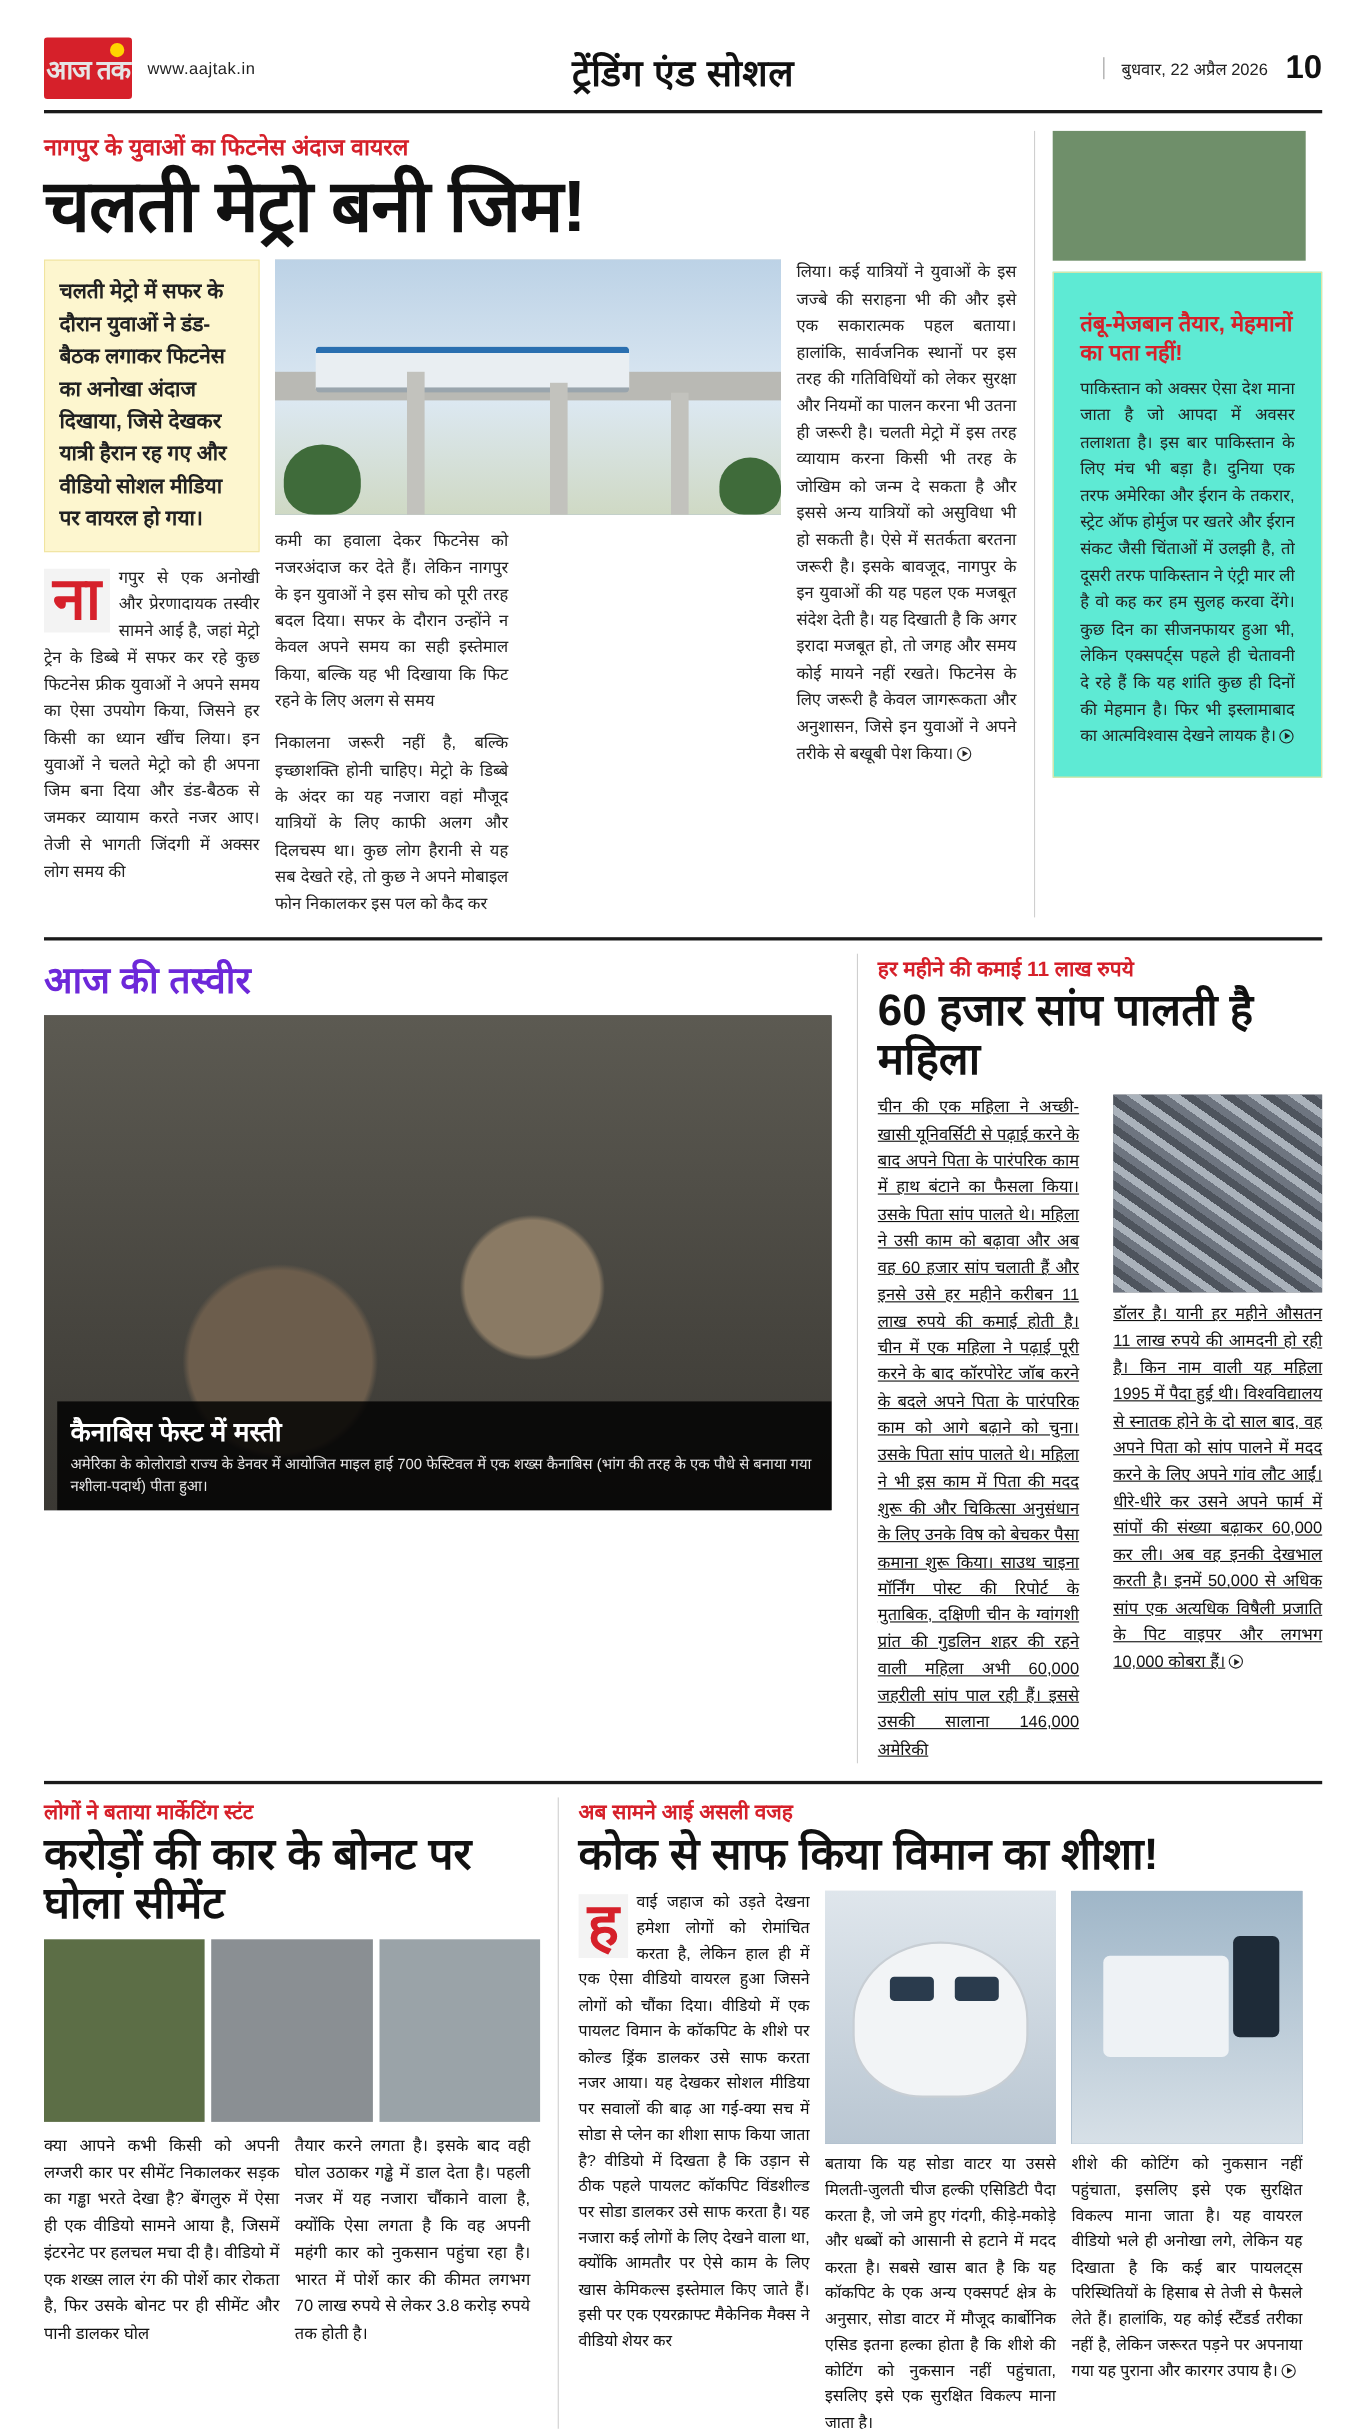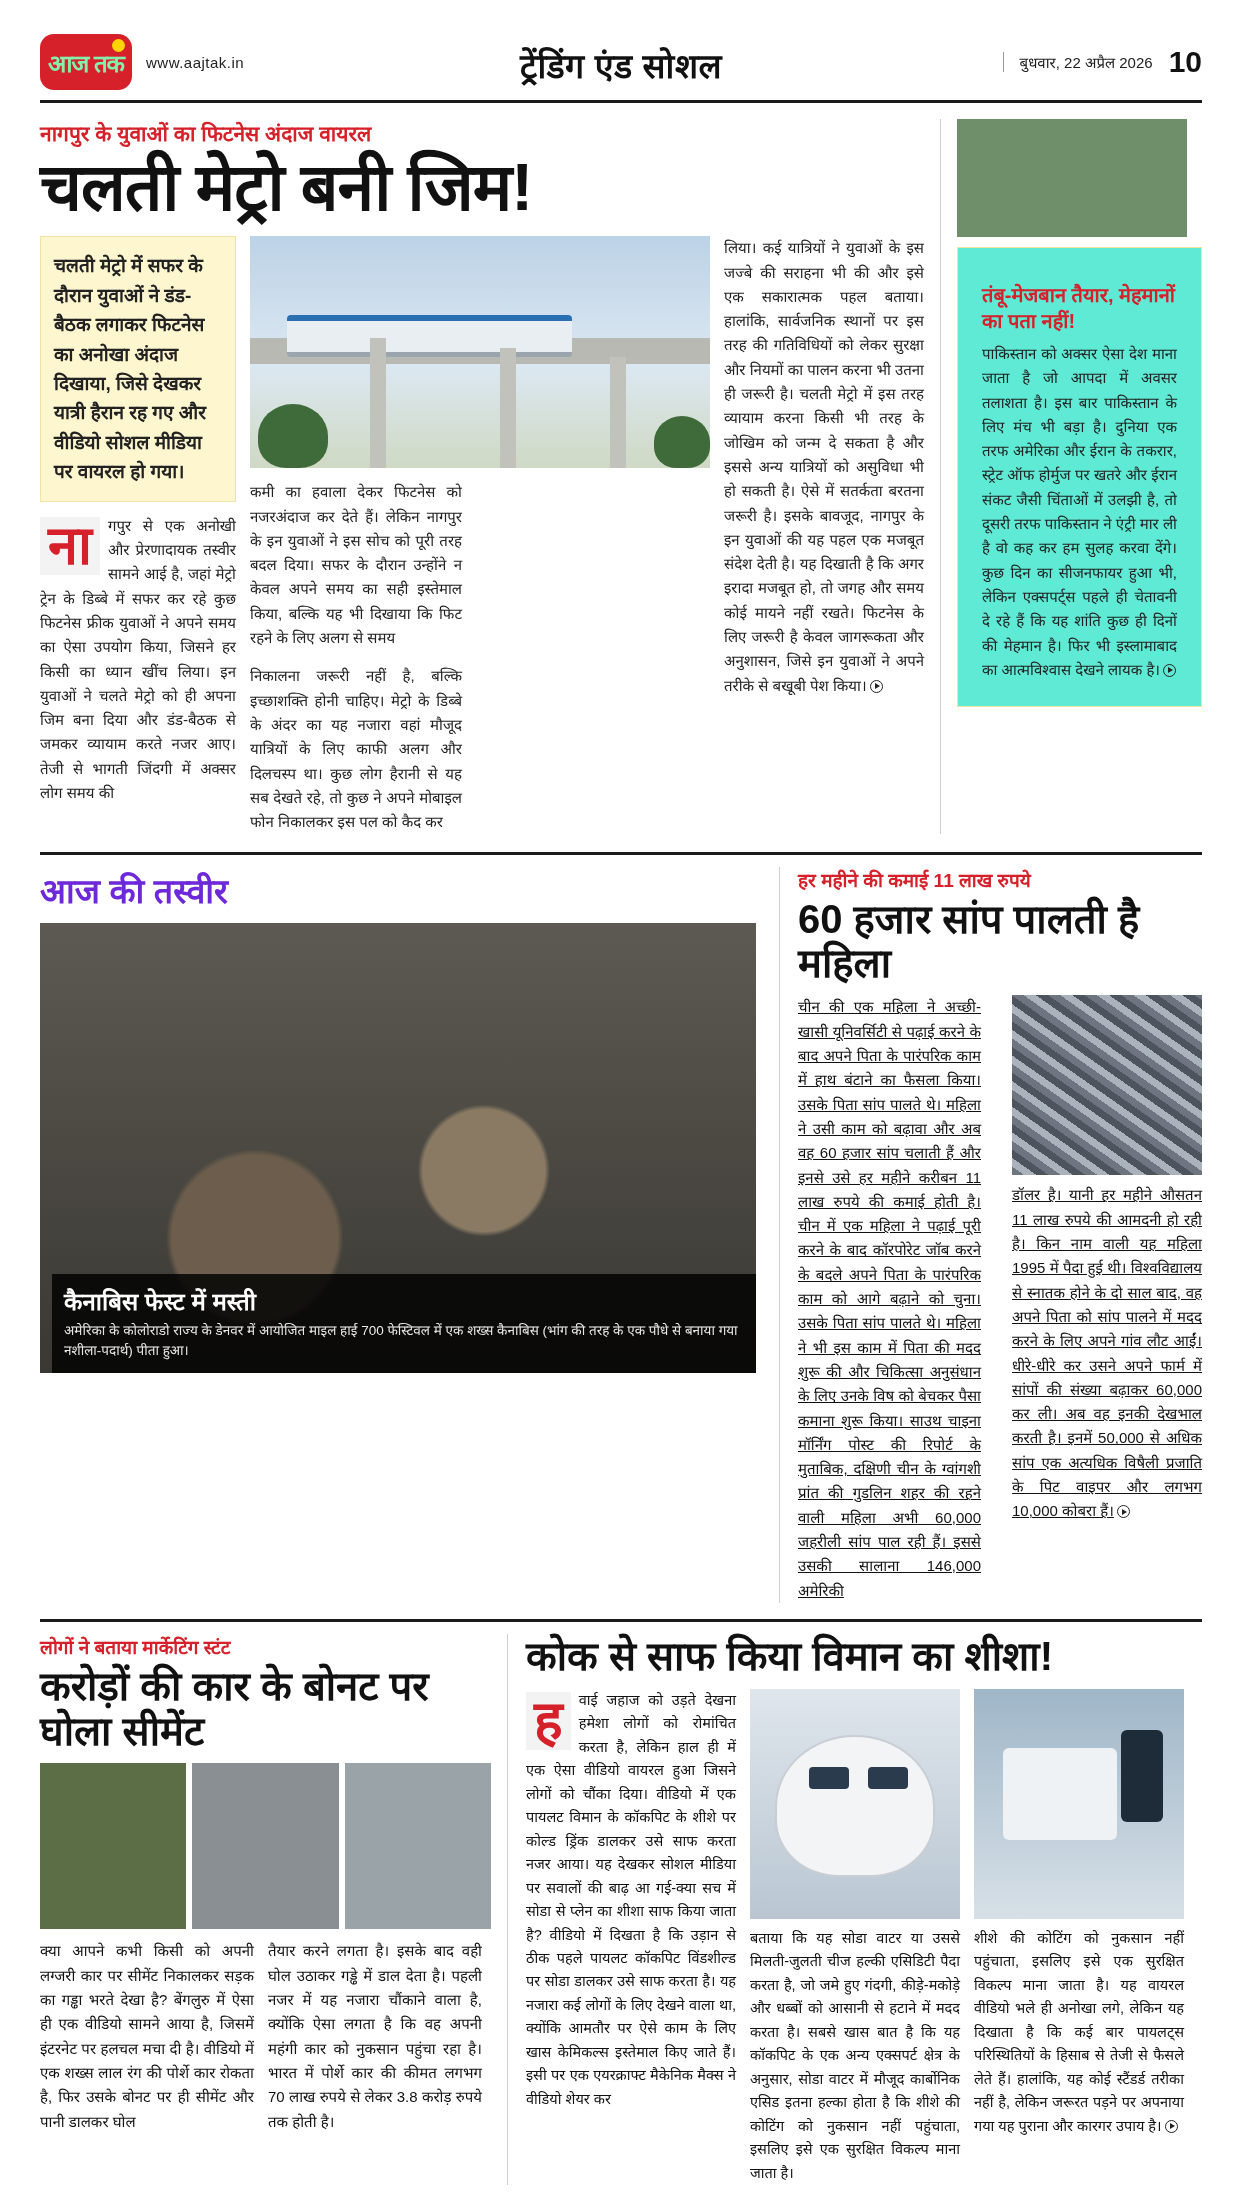--- a/index.html
+++ b/index.html
@@ -20,23 +20,23 @@
 
   
   .masthead {
     display:flex; align-items:center; justify-content:space-between;
     border-bottom:3px solid #1a1a1a;
     padding-bottom:10px;
     position:relative;
   }
   .logo-wrap { display:flex; align-items:center; gap:14px; }
   .logo {
-    width:92px; height:56px; background:#d6202a; border-radius:14px;
+    width:80px; height:56px; background:#d6202a; border-radius:3px;
     display:flex; align-items:center; justify-content:center;
-    color:#86efac; font-weight:bold; font-size:24px; letter-spacing:-1px;
+    color:#e5e5e5; font-weight:bold; font-size:24px; letter-spacing:-1px;
     position:relative;
   }
   .logo .dot {
     position:absolute; top:5px; right:7px; width:13px; height:13px;
     background:#ffd400; border-radius:50%;
   }
   .site-url { font-size:15px; color:#222; letter-spacing:0.5px; }
   .mast-title {
     position:absolute; left:50%; transform:translateX(-50%);
     font-size:34px; font-weight:bold; color:#111; letter-spacing:0.5px;
@@ -260,20 +260,21 @@
         <div class="ps" style="width:150px;background:#8a8f93;"></div>
         <div class="ps" style="width:150px;background:#9aa3a8;"></div>
       </div>
       <div class="c-cols">
         <div class="cw">क्या आपने कभी किसी को अपनी लग्जरी कार पर सीमेंट निकालकर सड़क का गड्ढा भरते देखा है? बेंगलुरु में ऐसा ही एक वीडियो सामने आया है, जिसमें इंटरनेट पर हलचल मचा दी है। वीडियो में एक शख्स लाल रंग की पोर्शे कार रोकता है, फिर उसके बोनट पर ही सीमेंट और पानी डालकर घोल</div>
         <div class="cw">तैयार करने लगता है। इसके बाद वही घोल उठाकर गड्ढे में डाल देता है। पहली नजर में यह नजारा चौंकाने वाला है, क्योंकि ऐसा लगता है कि वह अपनी महंगी कार को नुकसान पहुंचा रहा है। भारत में पोर्शे कार की कीमत लगभग 70 लाख रुपये से लेकर 3.8 करोड़ रुपये तक होती है।</div>
       </div>
     </div>
 
     <div class="c-right">
+      <div class="b-kicker">अब सामने आई असली वजह</div>
       <div class="h-c">कोक से साफ किया विमान का शीशा!</div>
       <div class="c2-cols">
         <div class="cw2">
           <span class="dropcap">ह</span><span>वाई जहाज को उड़ते देखना हमेशा लोगों को रोमांचित करता है, लेकिन हाल ही में एक ऐसा वीडियो वायरल हुआ जिसने लोगों को चौंका दिया। वीडियो में एक पायलट विमान के कॉकपिट के शीशे पर कोल्ड ड्रिंक डालकर उसे साफ करता नजर आया। यह देखकर सोशल मीडिया पर सवालों की बाढ़ आ गई-क्या सच में सोडा से प्लेन का शीशा साफ किया जाता है? वीडियो में दिखता है कि उड़ान से ठीक पहले पायलट कॉकपिट विंडशील्ड पर सोडा डालकर उसे साफ करता है। यह नजारा कई लोगों के लिए देखने वाला था, क्योंकि आमतौर पर ऐसे काम के लिए खास केमिकल्स इस्तेमाल किए जाते हैं।
 
 इसी पर एक एयरक्राफ्ट मैकेनिक मैक्स ने वीडियो शेयर कर</span>
         </div>
         <div>
           <div class="photo photo-d">
             <div class="plane"></div>

